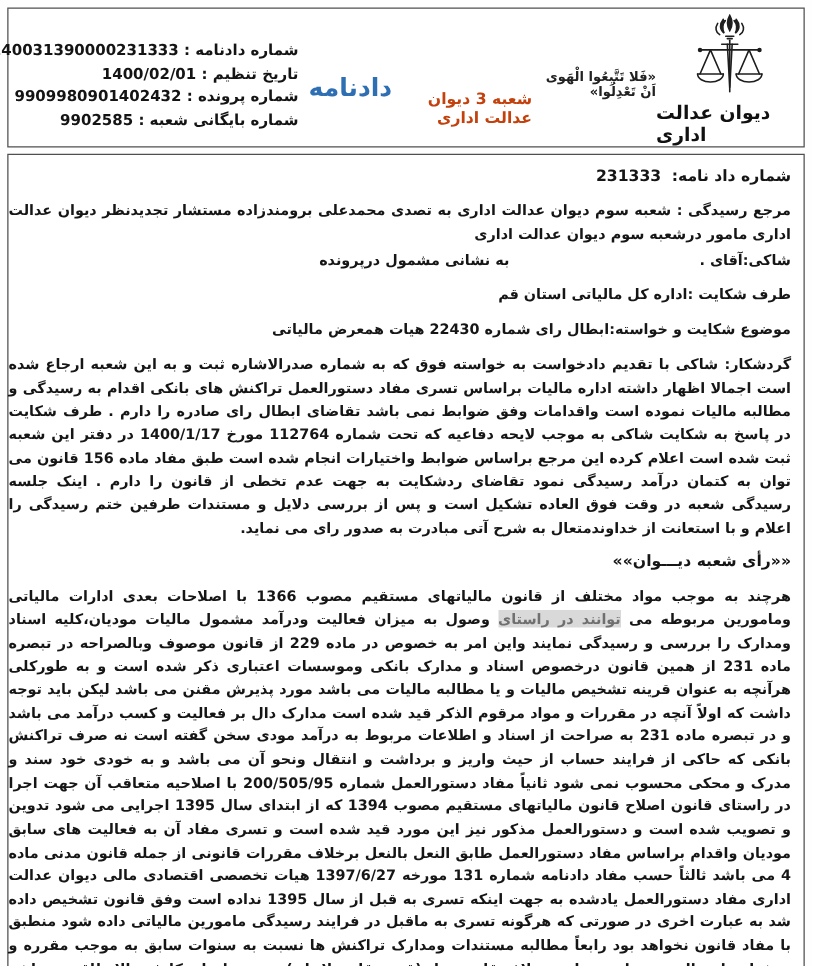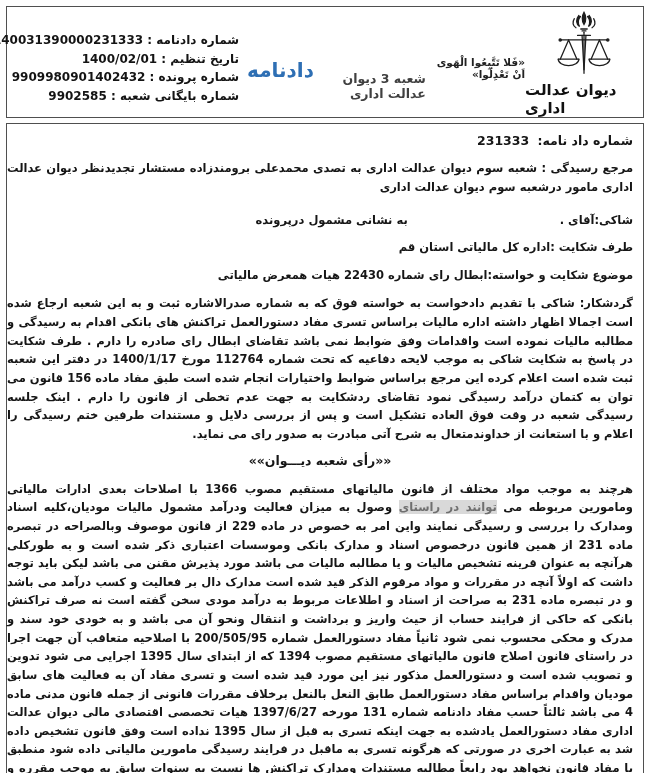--- a/index.html
+++ b/index.html
@@ -19,43 +19,43 @@
   .header-fields{
     width:232px;direction:rtl;text-align:right;
     padding:24px 8px 0 0;font-weight:bold;font-size:12px;line-height:1.55;color:#141414;
   }
   .field-row{white-space:nowrap;}
   .header-center{
     flex:1;display:flex;align-items:center;direction:rtl;
     padding-top:12px;
   }
   .verse{font-size:10.5px;font-weight:bold;color:#222;}
-  .branch{margin-top:36px;font-size:12.5px;font-weight:bold;color:#404040;}
+  .branch{margin-top:36px;font-size:12.5px;font-weight:bold;color:#c2410c;}
   .doc-type{margin-top:4px;font-size:20px;font-weight:bold;color:#2e6fb4;letter-spacing:1px;}
   .header-logo{
     width:118px;display:flex;flex-direction:column;align-items:center;justify-content:flex-start;
     padding-top:4px;
   }
   .logo-label{font-size:15px;font-weight:bold;color:#111;margin-top:-2px;}
 
   
   .body-box{
     box-sizing:border-box;border:1.5px solid #4f4f4f;margin-top:5px;height:724px;
     padding:7px 10px 6px 0;direction:rtl;background:#fff;
     font-weight:bold;font-size:11.5px;line-height:1.62;color:#161616;
   }
   .case-num{font-size:12.5px;margin-bottom:8px;}
   .case-num .num{padding-right:4px;}
-  .authority{text-align:justify;margin-bottom:14px;}
+  .authority{text-align:justify;margin-bottom:2px;}
   .parties-row{margin-bottom:9px;}
   .parties-row .address{display:inline-block;margin-right:148px;}
   .defendant{margin-bottom:9px;}
   .subject{margin-bottom:10px;}
   .proceedings{text-align:justify;margin-bottom:8px;}
-  .verdict-heading{text-align:center;font-size:12.5px;margin:6px 0 8px 0;}
+  .verdict-heading{font-size:12.5px;margin:6px 0 8px 0;}
   .verdict{text-align:justify;}
   .wm-highlight{color:#6f6f6f;background:#d9d9d9;}
 </style>
 </head>
 <body>
 
 <div class="page">
 
   <div class="header-box">
 

